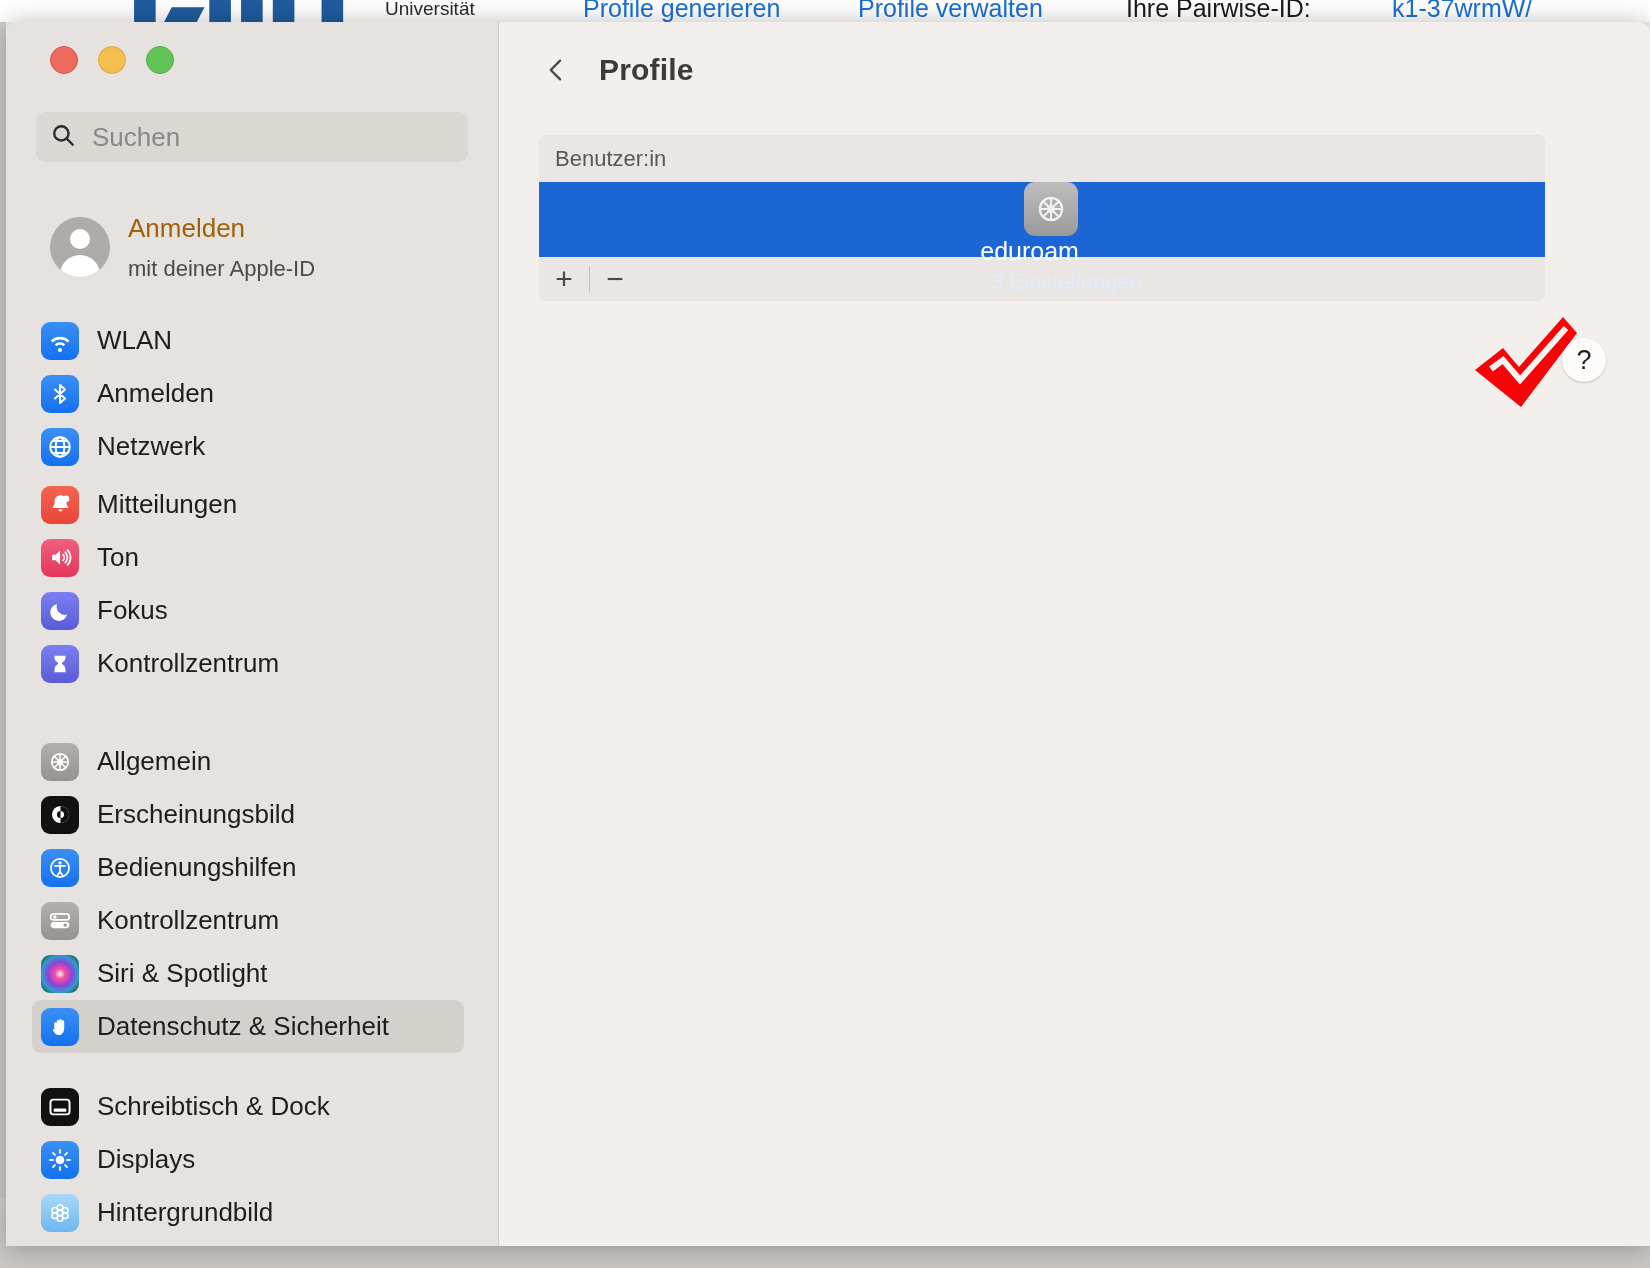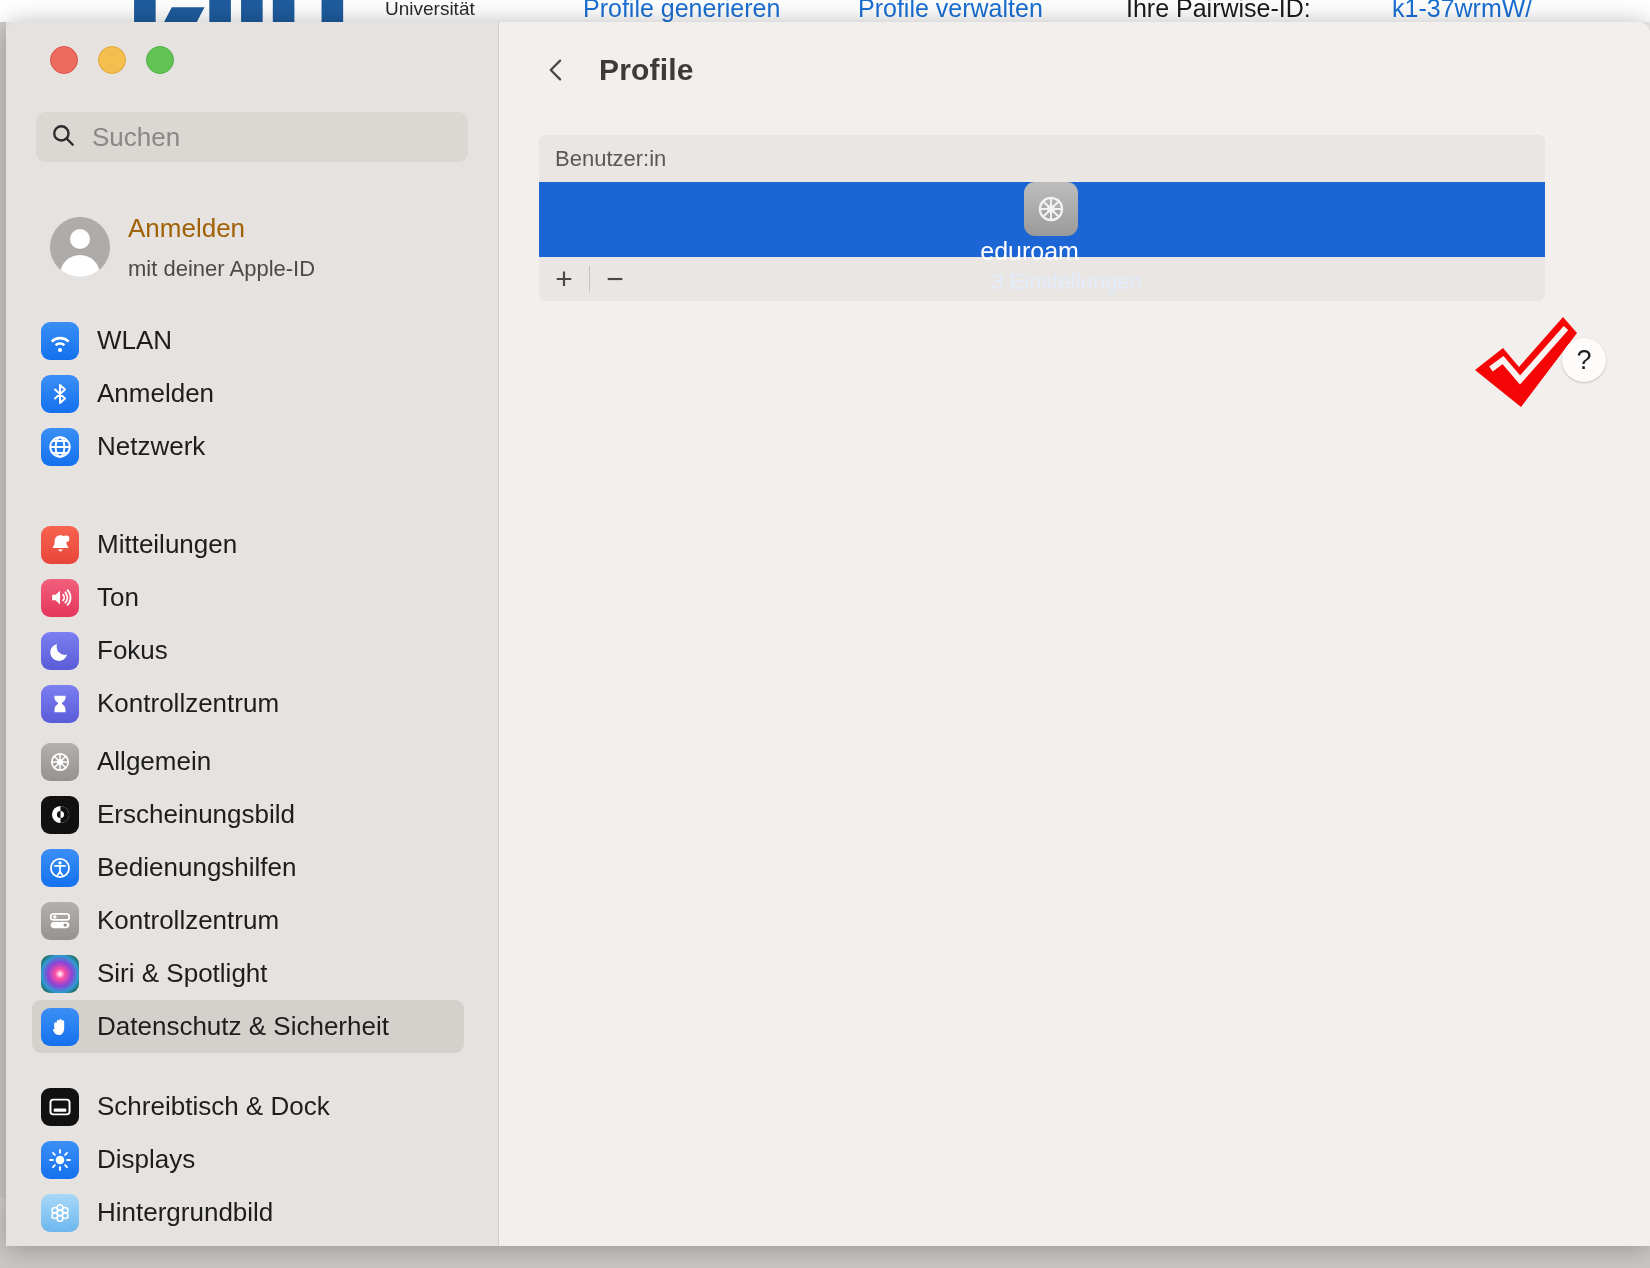--- a/index.html
+++ b/index.html
@@ -404,21 +404,21 @@
             <circle cx="12" cy="12" r="9"></circle>
             <ellipse cx="12" cy="12" rx="4" ry="9"></ellipse>
             <line x1="3" y1="12" x2="21" y2="12"></line>
             <path d="M4.8 6.5h14.4M4.8 17.5h14.4"></path>
           </svg>
         </span>
         <span class="sb-label">Netzwerk</span>
       </div>
     </div>
 
-    <div class="sb-group" style="top:496px">
+    <div class="sb-group" style="top:456px">
       <div class="sb-item">
         <span class="sb-icon" style="background:linear-gradient(180deg,#f6644f,#e8453a)">
           <svg width="25" height="25" viewBox="0 0 24 24" fill="#fff">
             <path d="M12 3.2c-3.3 0-5.6 2.3-5.6 5.5 0 3.9-1.1 5-1.9 5.9-.25.28-.05.75.35.75h14.3c.4 0 .6-.47.35-.75-.8-.9-1.9-2-1.9-5.9 0-3.2-2.3-5.5-5.6-5.5z"></path>
             <path d="M9.7 16.9a2.4 2.4 0 0 0 4.6 0H9.7z"></path>
             <circle cx="17.4" cy="6.4" r="3.1"></circle>
           </svg>
         </span>
         <span class="sb-label">Mitteilungen</span>
       </div>

